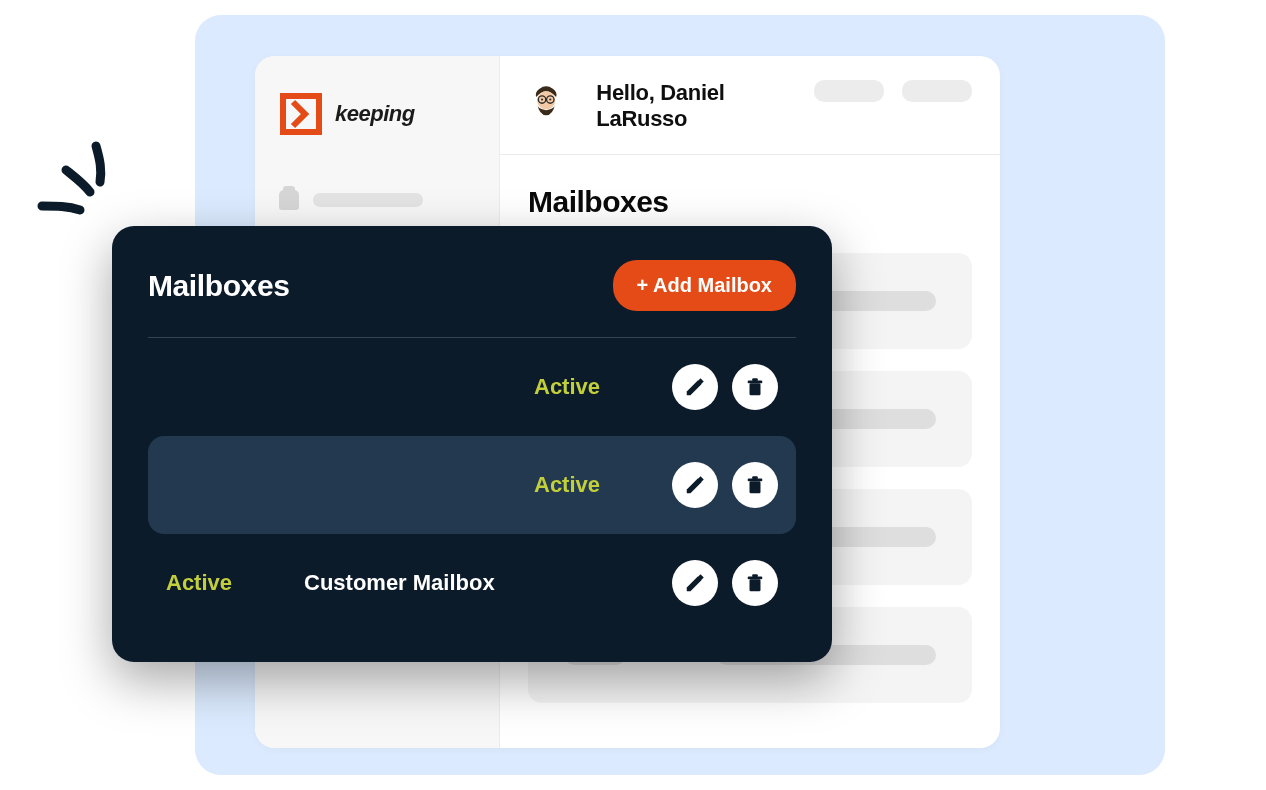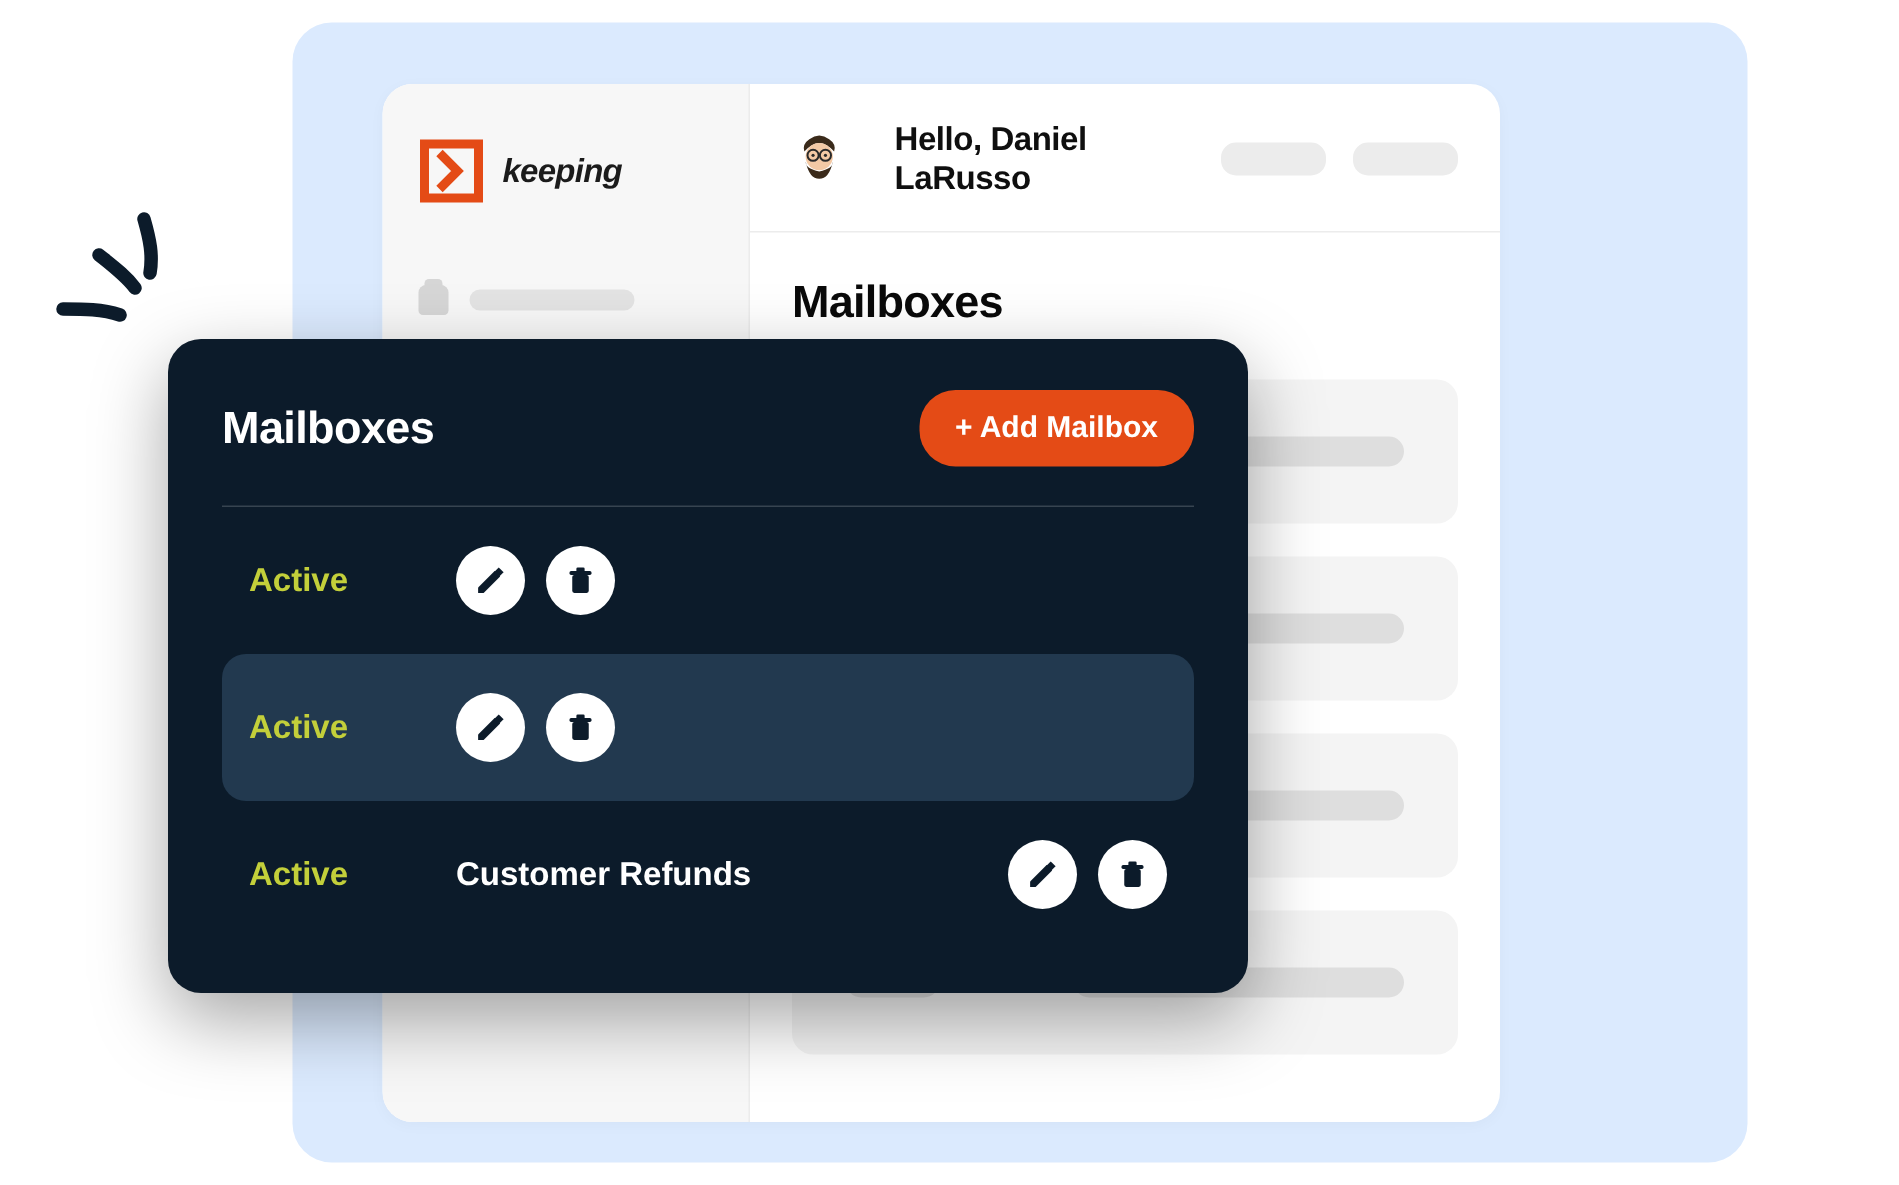--- a/index.html
+++ b/index.html
@@ -92,21 +92,21 @@
   }
 
   
   .main {
     flex: 1;
     display: flex;
     flex-direction: column;
   }
   .header-bar {
     display: flex;
-    align-items: center;
+    align-items: flex-start;
     padding: 24px 28px 22px 28px;
     border-bottom: 1px solid #ececec;
     gap: 32px;
   }
   .avatar {
     width: 44px; height: 44px;
     border-radius: 50%;
     background: #fff;
     display:flex; align-items:center; justify-content:center;
     overflow:hidden;
@@ -189,20 +189,21 @@
     font-size: 20px;
     font-weight: 800;
     cursor:pointer;
   }
   .mailbox-row {
     display:flex;
     align-items:center;
     padding: 26px 18px;
     border-radius: 16px;
     gap: 18px;
+    justify-content: flex-end;
   }
   .mailbox-row.highlight {
     background: #22394f;
   }
   .status {
     color: #c3cf3a;
     font-size: 22px;
     font-weight: 600;
     width: 120px;
   }
@@ -345,21 +346,21 @@
                 <rect x="6" y="8" width="12" height="13" rx="1.5" fill="#0c1b2a"></rect>
                 <rect x="4" y="5" width="16" height="3" rx="1.2" fill="#0c1b2a"></rect>
                 <rect x="9" y="2.5" width="6" height="3" rx="1" fill="#0c1b2a"></rect>
               </svg>
             </span>
           </button>
         </span>
       </div>
       <div class="mailbox-row">
         <span class="status">Active</span>
-        <span class="mailbox-name">Customer Refunds</span>
+        <span class="mailbox-name">Customer Mailbox</span>
         <span class="action-btns">
           <button class="round-btn">
             <span>
               <svg width="22" height="22" viewBox="0 0 24 24">
                 <path d="M3 21 L3 17 L15 5 L19 9 L7 21 Z" fill="#0c1b2a"></path>
                 <rect x="15.5" y="3.5" width="5" height="5" transform="rotate(45 18 6)" fill="#0c1b2a"></rect>
               </svg>
             </span>
           </button>
           <button class="round-btn">

